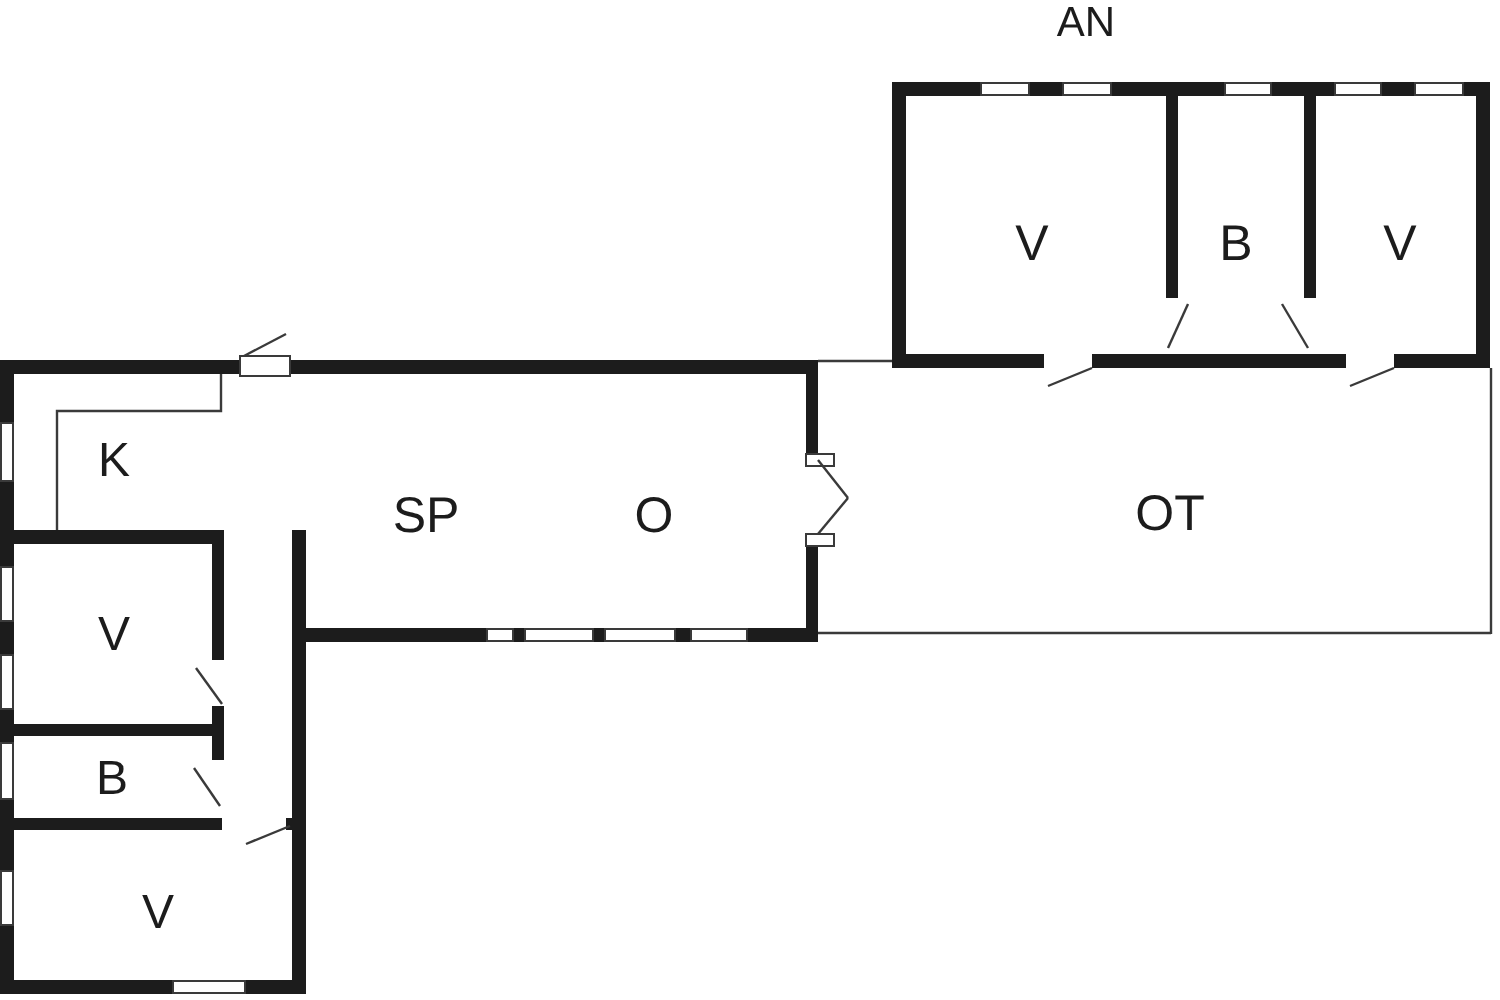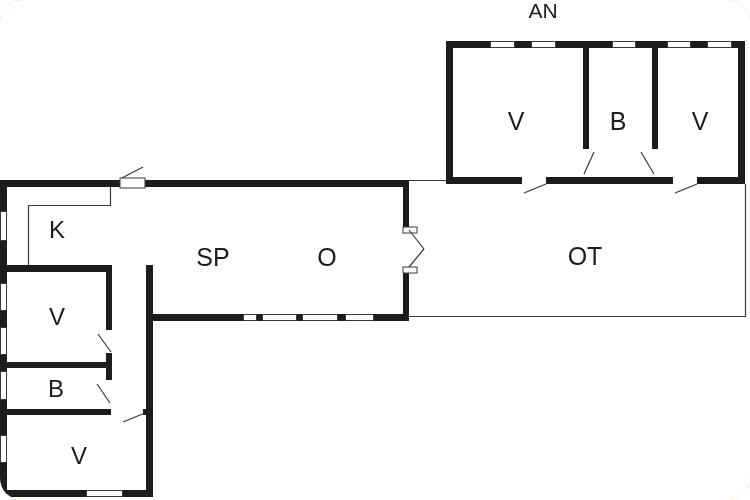--- a/index.html
+++ b/index.html
@@ -1,16 +1,16 @@
 <!DOCTYPE html>
 <html><head>
 <meta charset="utf-8">
 <style>
   html,body{margin:0;padding:0;background:#ffffff;}
-  .stage{position:relative;width:750px;height:500px;background:#fca5a5;overflow:hidden;border-radius:22px;}
+  .stage{position:relative;width:750px;height:500px;background:#fca5a5;overflow:hidden;}
   svg text{font-family:"Liberation Sans","DejaVu Sans",sans-serif;fill:#1c1c1c;}
 </style>
 </head>
 <body>
 
 <div class="stage">
   <svg id="plan" width="750" height="500" viewBox="0 0 750 500">
       <rect x="0" y="0" width="750" height="500" fill="#ffffff"></rect>
       <rect x="0" y="180" width="409" height="7" fill="#1c1c1c"></rect>
       <rect x="0" y="180" width="7" height="317" fill="#1c1c1c"></rect>

